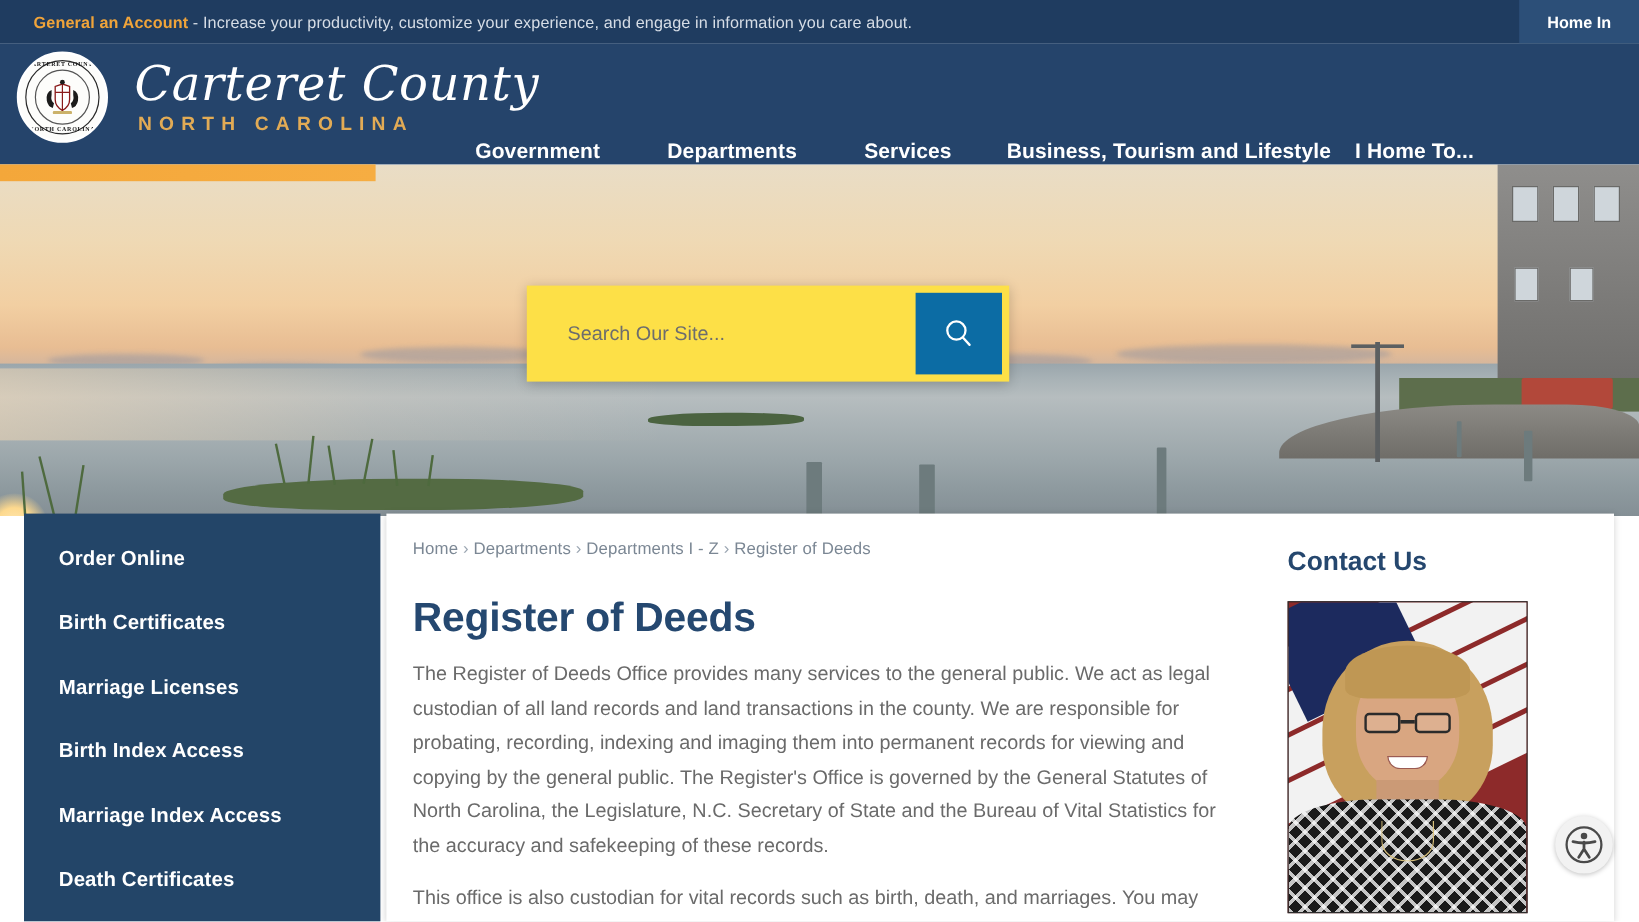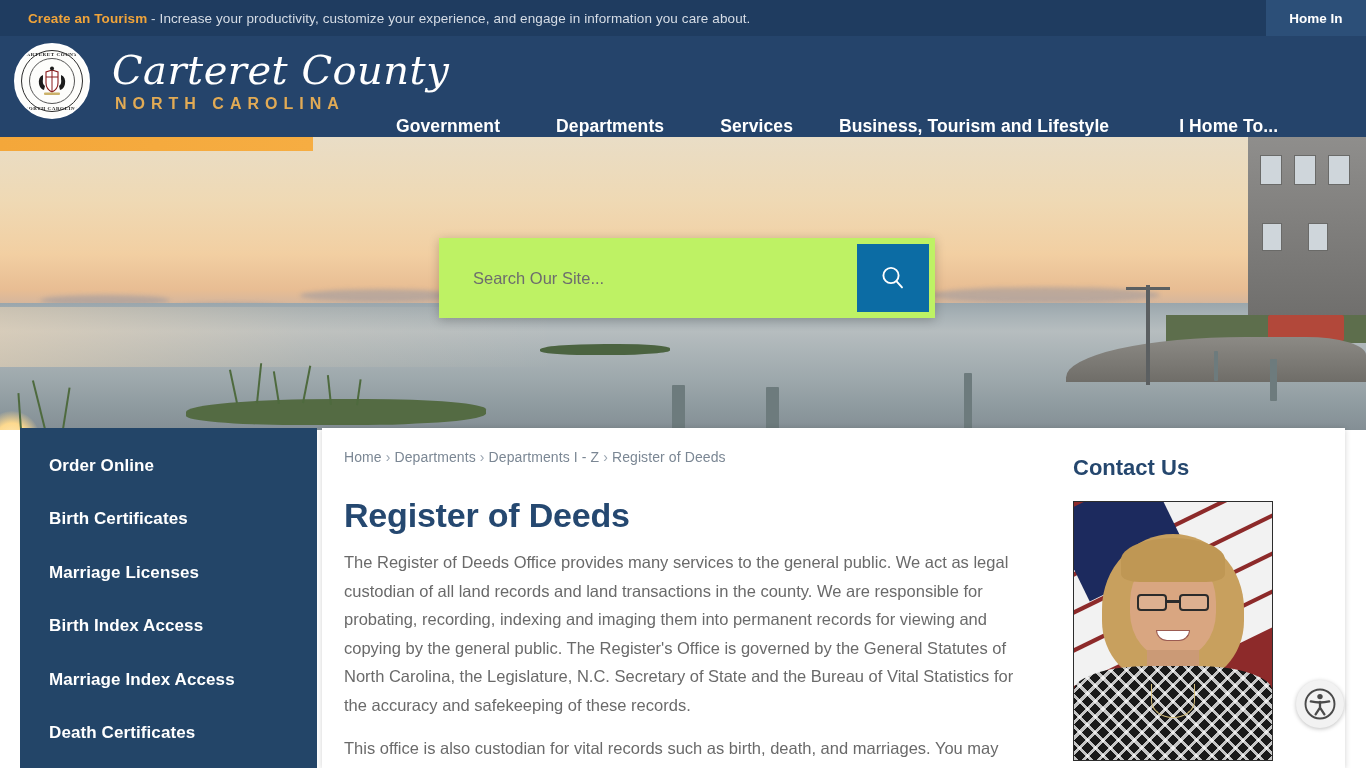--- a/index.html
+++ b/index.html
@@ -111,21 +111,21 @@
     color: #ffffff;
     font-size: 17.5px;
     font-weight: bold;
     white-space: nowrap;
     cursor: pointer;
     letter-spacing: .1px;
   }
   .nav-gap-1 { margin-right: 56px; }
   .nav-gap-2 { margin-right: 56px; }
   .nav-gap-3 { margin-right: 46px; }
-  .nav-gap-4 { margin-right: 70px; }
+  .nav-gap-4 { margin-right: 20px; }
 
   .orange-bar {
     position: absolute; left: 0; top: 137px;
     width: 313px; height: 14px;
     background: linear-gradient(90deg,#f4a73a,#f6ad42);
     z-index: 36;
   }
 
   
   .hero {
@@ -225,22 +225,22 @@
     border-radius: 2px;
   }
   .pole {
     position: absolute;
     background: #5b5f61;
   }
 
   
   .searchbox {
     position: absolute; left: 439px; top: 238px;
-    width: 496px; height: 80px;
-    background: #bef264;
+    width: 402px; height: 80px;
+    background: #fde047;
     box-shadow: 0 2px 10px rgba(0,0,0,.22);
     z-index: 20;
     padding: 6px;
     display: flex; align-items: center;
   }
   .search-input {
     flex: 1;
     height: 100%;
     border: none; outline: none;
     font-family: "Liberation Sans", sans-serif;
@@ -421,21 +421,21 @@
     display: flex; align-items: center; justify-content: center;
     cursor: pointer;
     z-index: 60;
   }
 </style>
 </head>
 <body>
 
 <div class="topbar">
   <div class="topbar-msg">
-    <span class="acct-link">Create an Tourism</span><span> - Increase your productivity, customize your experience, and engage in information you care about.</span>
+    <span class="acct-link">General an Account</span><span> - Increase your productivity, customize your experience, and engage in information you care about.</span>
   </div>
   <button class="signin-btn">Home In</button>
 </div>
 
 <div class="header">
 
   <div class="logo-wrap">
     <div class="seal">
       <div class="seal-ring"></div>
       <div class="seal-ring2"></div>

